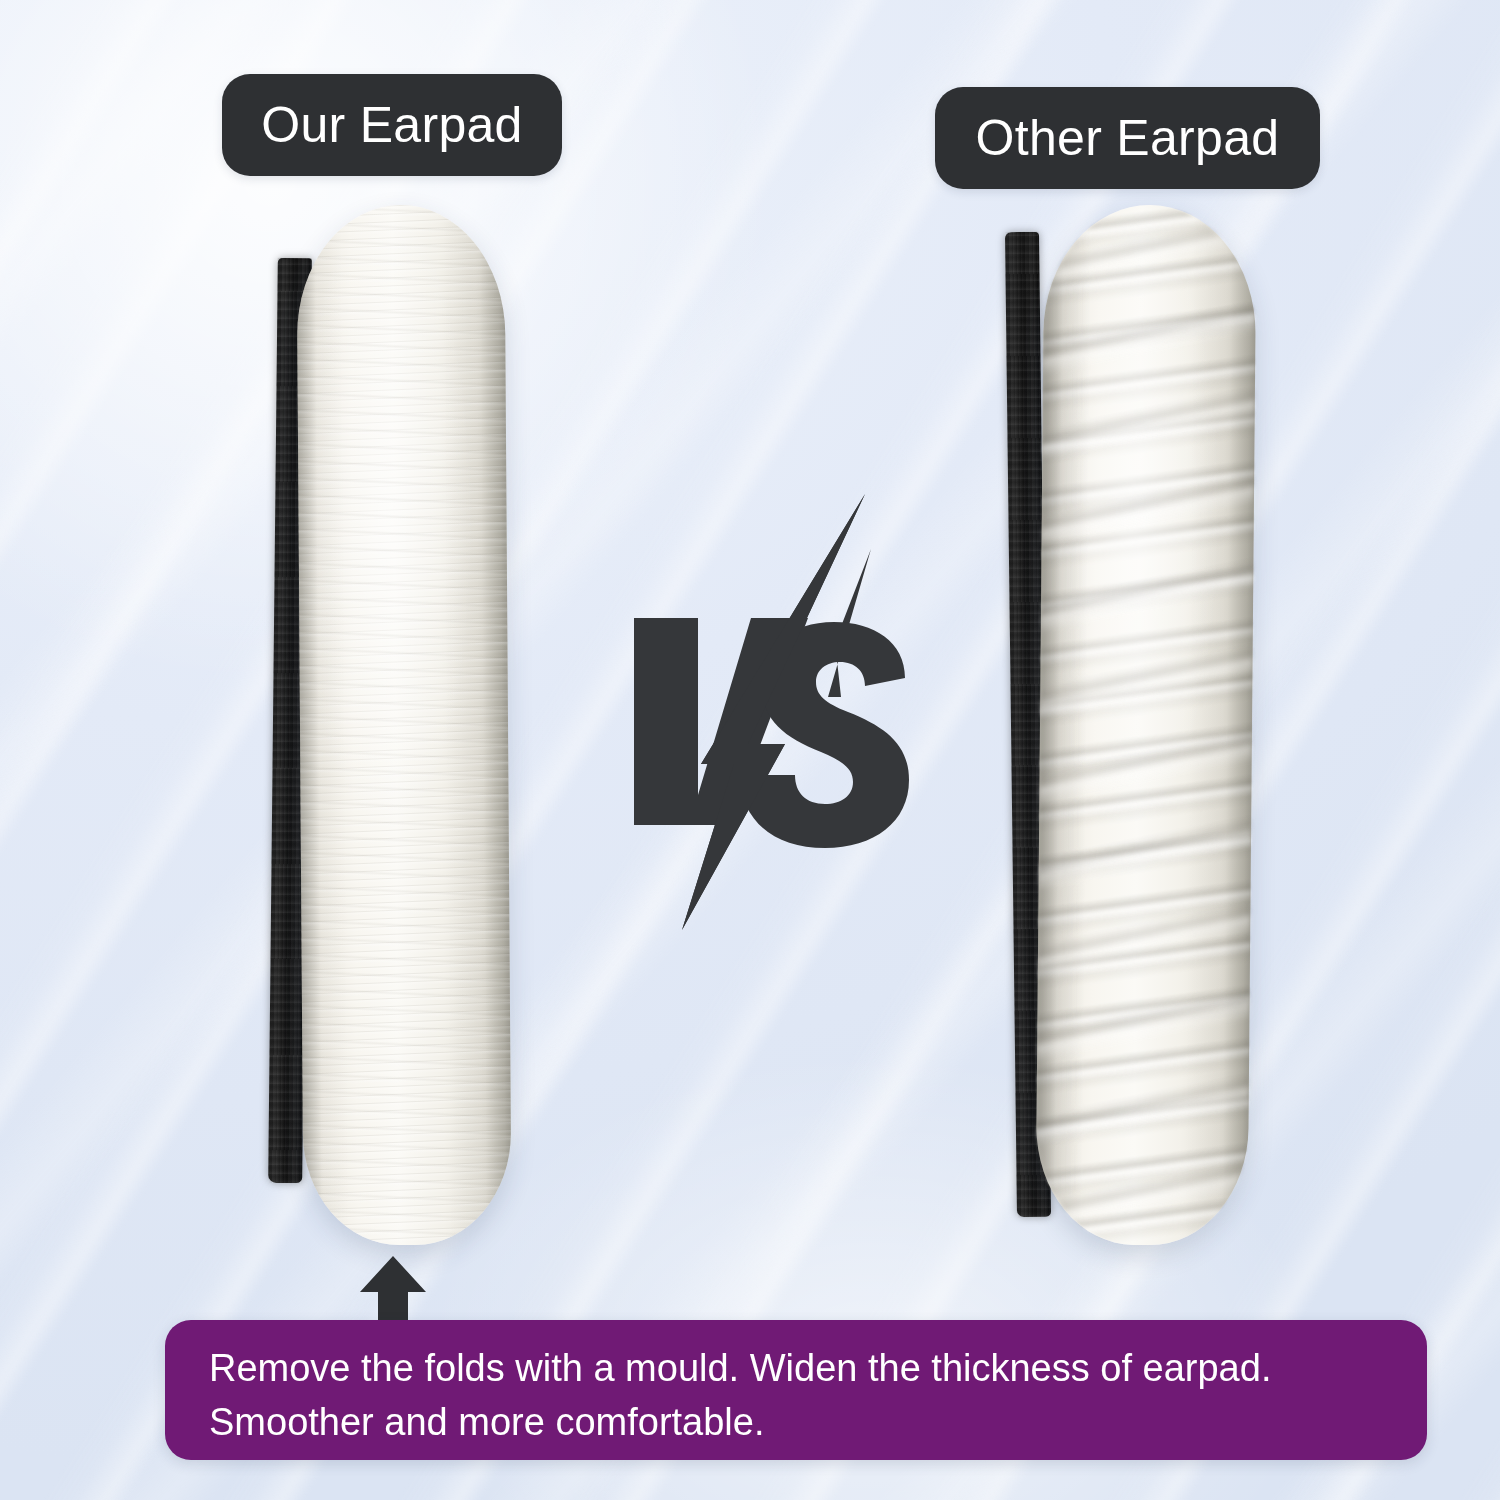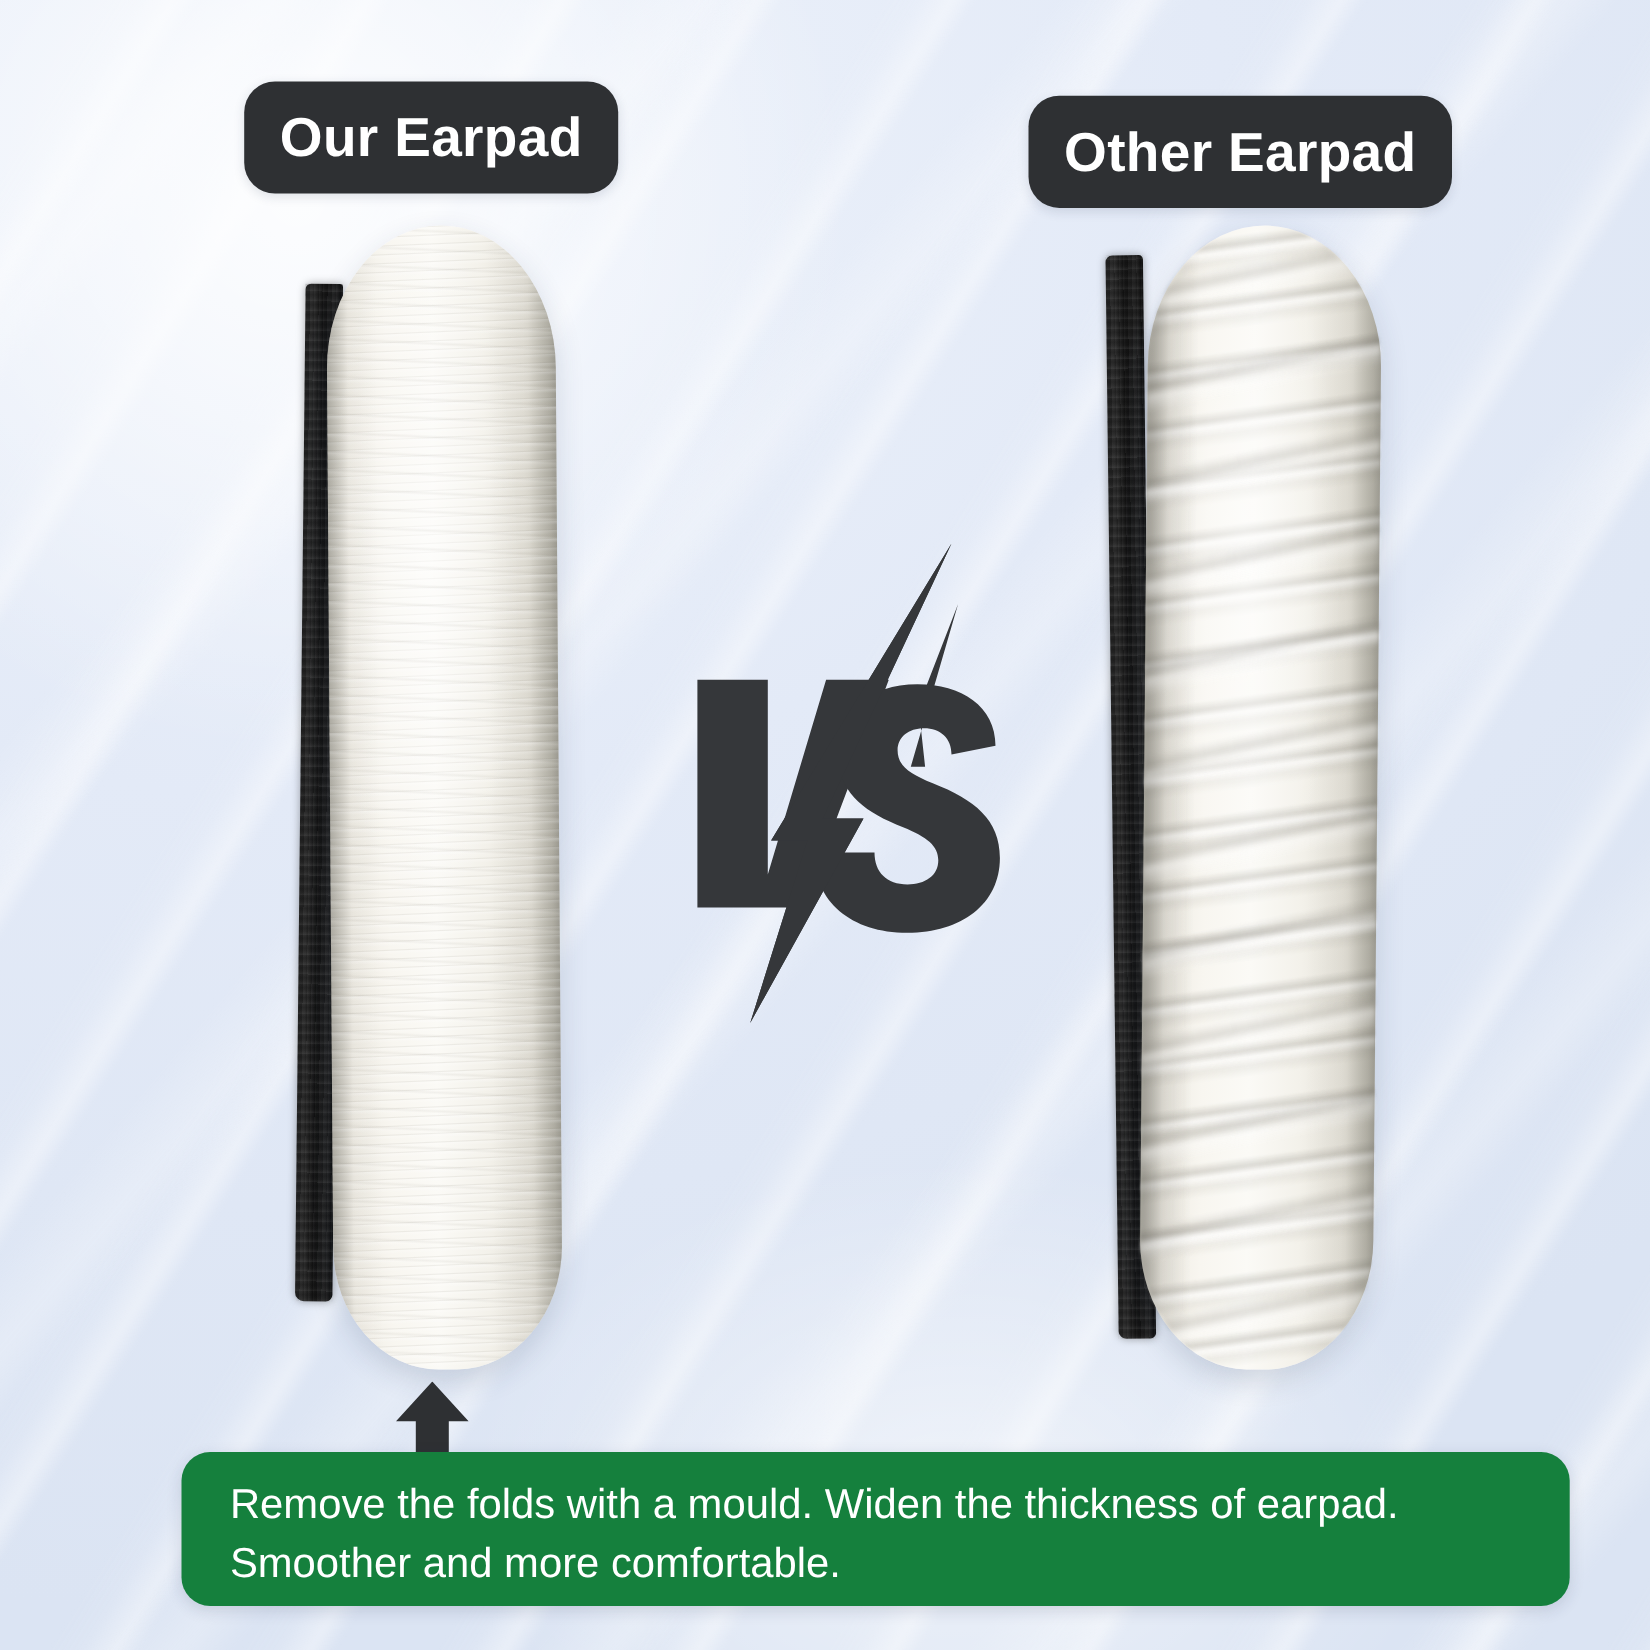--- a/index.html
+++ b/index.html
@@ -71,21 +71,21 @@
   
   .badge {
     position: absolute;
     background: #2e3033;
     color: #ffffff;
     border-radius: 28px;
     display: flex;
     align-items: center;
     justify-content: center;
     font-size: 50px;
-    font-weight: 700;
+    font-weight: 400;
     letter-spacing: 0.3px;
     box-shadow: 0 3px 10px rgba(30,45,80,0.13);
   }
   #badge-our  { left: 222px;  top: 74px;  width: 340px; height: 102px; }
   #badge-other{ left: 935px;  top: 87px;  width: 385px; height: 102px; }
 
   
   .pad-group { position: absolute; }
 
   .pad-strip {
@@ -225,21 +225,21 @@
     height: 80px;
   }
 
   
   #caption-box {
     position: absolute;
     left: 165px;
     top: 1320px;
     width: 1262px;
     height: 140px;
-    background: #15803d;
+    background: #701a75;
     border-radius: 26px;
     box-shadow: 0 4px 14px rgba(30,45,80,0.14);
     box-sizing: border-box;
     padding: 22px 44px 0 44px;
   }
   #caption-text {
     color: #ffffff;
     font-size: 38px;
     line-height: 1.42;
     font-weight: 400;

